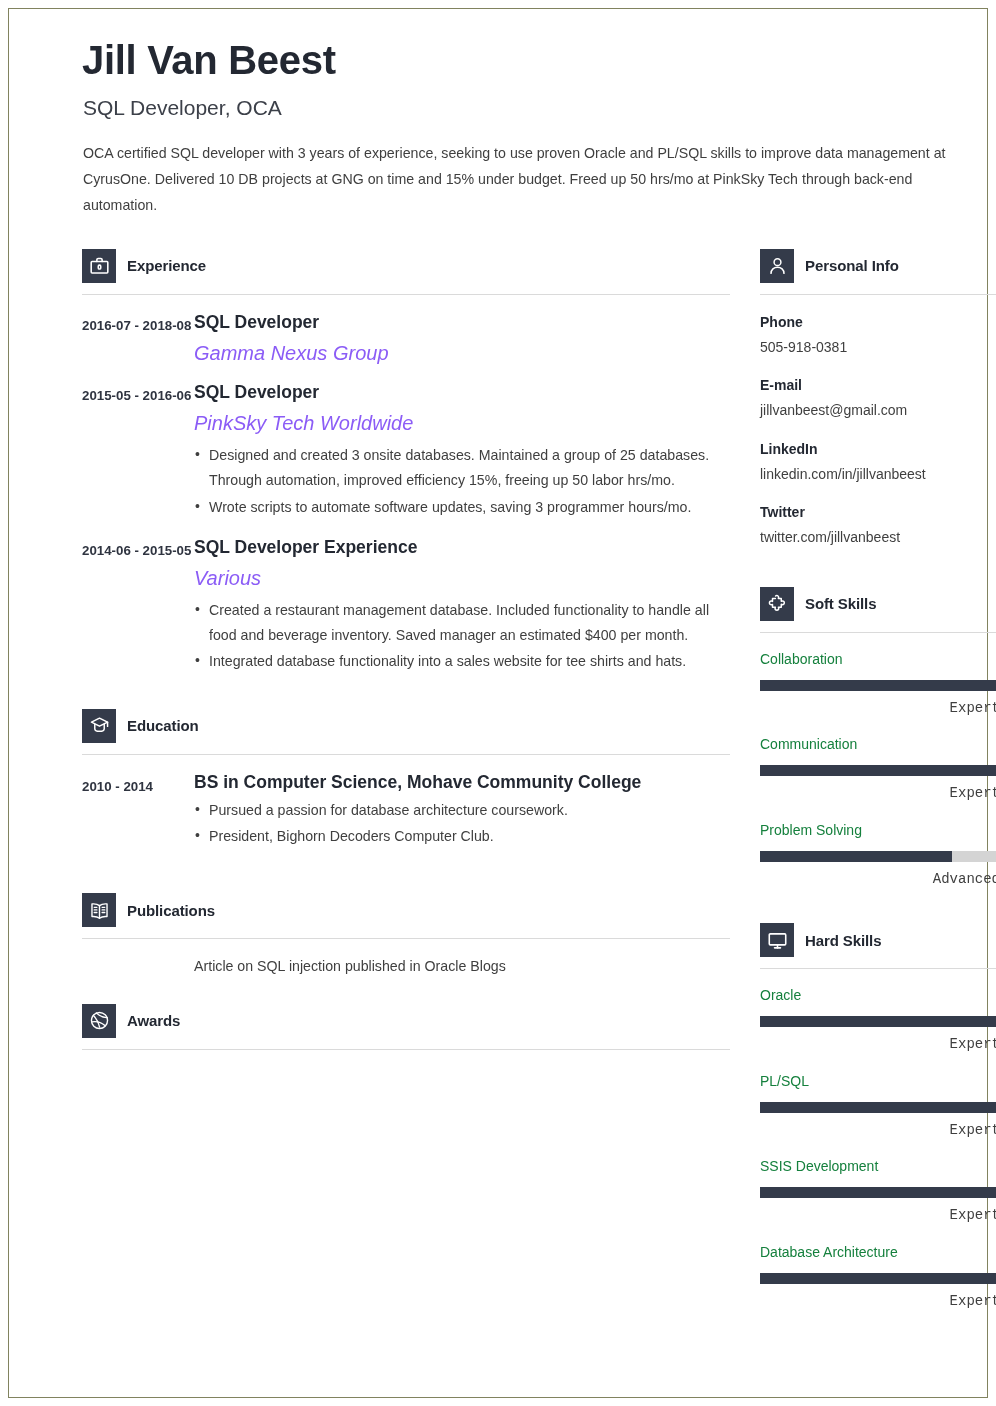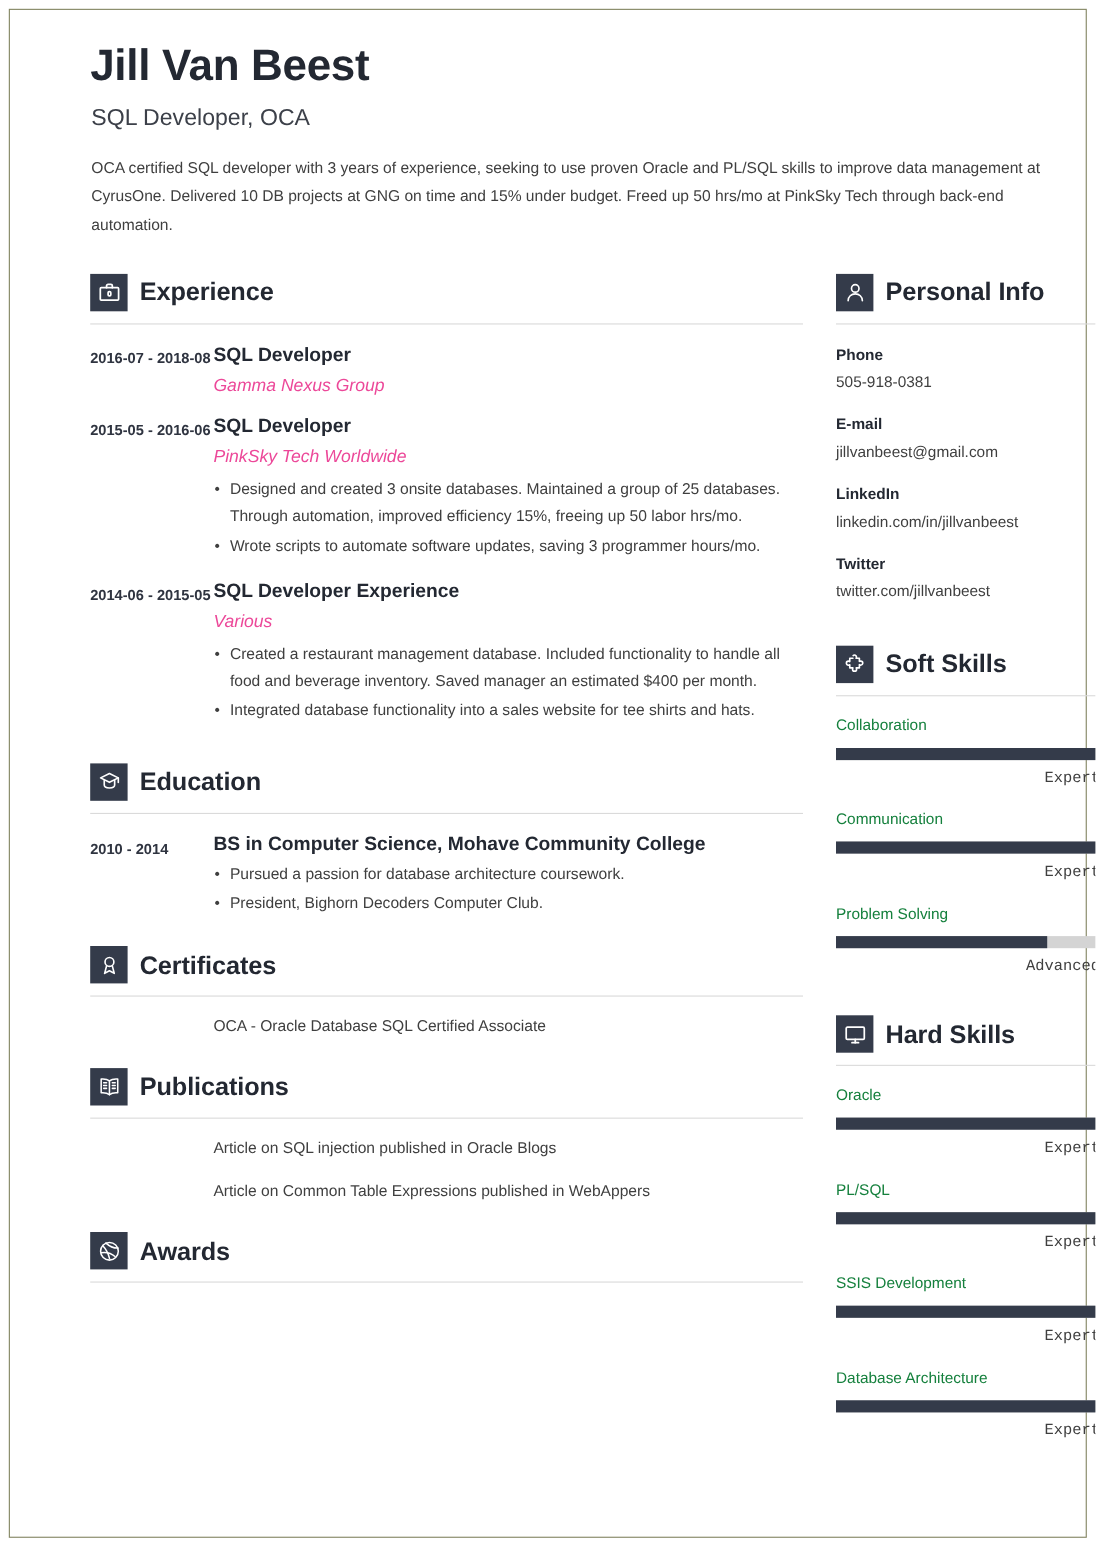--- a/index.html
+++ b/index.html
@@ -86,21 +86,21 @@
     width: 34px;
     height: 34px;
     background: #343b4a;
     flex: 0 0 34px;
     display: flex;
     align-items: center;
     justify-content: center;
   }
   .sec-icon svg { display: block; }
   .sec-title {
-    font-size: 23px;
+    font-size: 15px;
     font-weight: bold;
     color: #232832;
     line-height: 1;
     letter-spacing: -0.1px;
     text-align: right;
   }
   .sec-rule {
     height: 1px;
     background: #dadada;
     margin-top: 11px;
@@ -121,23 +121,23 @@
     padding-top: 2px;
   }
   .entry-body { flex: 1 1 auto; min-width: 0; }
   .entry-role {
     font-size: 17.5px;
     font-weight: bold;
     color: #232832;
     line-height: 1.2;
   }
   .entry-org {
-    font-size: 16px;
+    font-size: 20px;
     font-style: italic;
-    color: #ec4899;
+    color: #8b5cf6;
     margin-top: 9px;
   }
   ul.bullets {
     list-style: none;
     margin: 8px 0 0 0;
     padding: 0;
   }
   ul.bullets li {
     position: relative;
     padding-left: 15px;
@@ -304,53 +304,37 @@
               <ul class="bullets">
                 <li>Pursued a passion for database architecture coursework.</li>
                 <li>President, Bighorn Decoders Computer Club.</li>
               </ul>
             </div>
           </div>
         </div>
 
         <div class="gap-sm"></div>
 
-        <div class="section">
-          <div class="sec-head">
-            <span class="sec-icon">
-              <svg width="21" height="21" viewBox="0 0 24 24" fill="none" stroke="#ffffff" stroke-width="1.7" stroke-linecap="round" stroke-linejoin="round">
-                <circle cx="12" cy="8.5" r="4.6"></circle>
-                <path d="M9.1 12.4 7 20.4l5-2.6 5 2.6-2.1-8"></path>
-              </svg>
-            </span>
-            <span class="sec-title">Certificates</span>
-          </div>
-          <div class="sec-rule"></div>
-          <div class="plain-list">
-            <div class="plain-item">OCA - Oracle Database SQL Certified Associate</div>
-          </div>
-        </div>
 
         <div class="gap-sm"></div>
 
         <div class="section">
           <div class="sec-head">
             <span class="sec-icon">
               <svg width="21" height="21" viewBox="0 0 24 24" fill="none" stroke="#ffffff" stroke-width="1.6" stroke-linecap="round" stroke-linejoin="round">
                 <path d="M12 6.4C10.4 5.1 8.3 4.4 5.2 4.4H3.4v14.4h1.8c3.1 0 5.2.7 6.8 2 1.6-1.3 3.7-2 6.8-2h1.8V4.4h-1.8c-3.1 0-5.2.7-6.8 2Z"></path>
                 <path d="M12 6.4v14.4"></path>
                 <path d="M6 8.4h3M6 11.3h3M6 14.2h3M15 8.4h3M15 11.3h3M15 14.2h3"></path>
               </svg>
             </span>
             <span class="sec-title">Publications</span>
           </div>
           <div class="sec-rule"></div>
           <div class="plain-list">
             <div class="plain-item">Article on SQL injection published in Oracle Blogs</div>
-            <div class="plain-item">Article on Common Table Expressions published in WebAppers</div>
           </div>
         </div>
 
         <div class="gap-sm"></div>
 
         <div class="section">
           <div class="sec-head">
             <span class="sec-icon">
               <svg width="21" height="21" viewBox="0 0 24 24" fill="none" stroke="#ffffff" stroke-width="1.6" stroke-linecap="round" stroke-linejoin="round">
                 <circle cx="12" cy="12" r="9.2"></circle>

